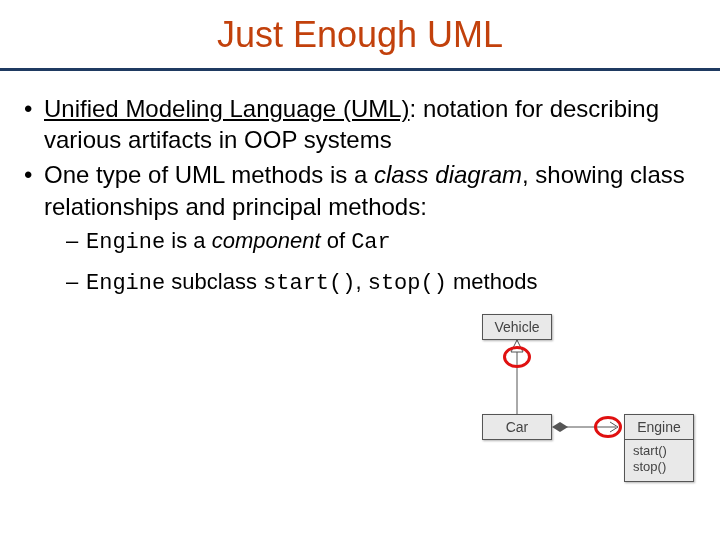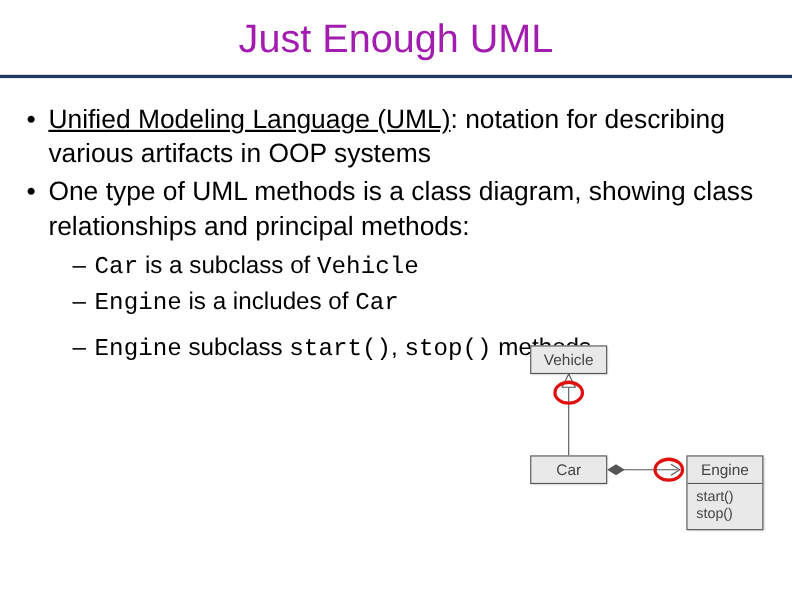--- a/index.html
+++ b/index.html
@@ -8,21 +8,21 @@
     height: 540px;
     background: #ffffff;
     font-family: Arial, Helvetica, sans-serif;
     color: #000;
     position: relative;
     overflow: hidden;
   }
   .title {
     text-align: center;
     font-size: 36px;
-    color: #a21caf;
+    color: #c2410c;
     padding-top: 14px;
     padding-bottom: 12px;
     font-weight: normal;
   }
   .hr {
     border: none;
     border-top: 3px solid #1f3a61;
     margin: 0;
   }
   .content {
@@ -51,21 +51,21 @@
     margin-bottom: 2px;
     line-height: 1.35;
   }
   ul.sub > li::before {
     content: "–";
     position: absolute;
     left: 22px;
     top: 0;
   }
   .u { text-decoration: underline; margin-top: 45px; }
-  .i { }
+  .i { font-style: italic; }
   .mono { font-family: "Courier New", Courier, monospace; }
   .pad-sub { margin-top: 10px; }
 
   
   .diagram {
     position: absolute;
     right: 12px;
     top: 314px;
     width: 254px;
     height: 210px;
@@ -112,24 +112,21 @@
 
 <div class="content">
   <ul class="main">
     <li>
       <span class="u">Unified Modeling Language (UML)</span><span>: notation for describing various artifacts in OOP systems</span>
     </li>
     <li>
       <span>One type of UML methods is a </span><span class="i">class diagram</span><span>, showing class relationships and principal methods:</span>
       <ul class="sub">
         <li>
-          <span class="mono">Car</span><span> is a subclass of </span><span class="mono">Vehicle</span>
-        </li>
-        <li>
-          <span class="mono">Engine</span><span> is a </span><span class="i">includes</span><span> of </span><span class="mono">Car</span>
+          <span class="mono">Engine</span><span> is a </span><span class="i">component</span><span> of </span><span class="mono">Car</span>
         </li>
         <li class="pad-sub">
           <span class="mono">Engine</span><span> subclass </span><span class="mono">start()</span><span>, </span><span class="mono">stop()</span><span> methods</span>
         </li>
       </ul>
     </li>
   </ul>
 </div>
 
 <div class="diagram">

